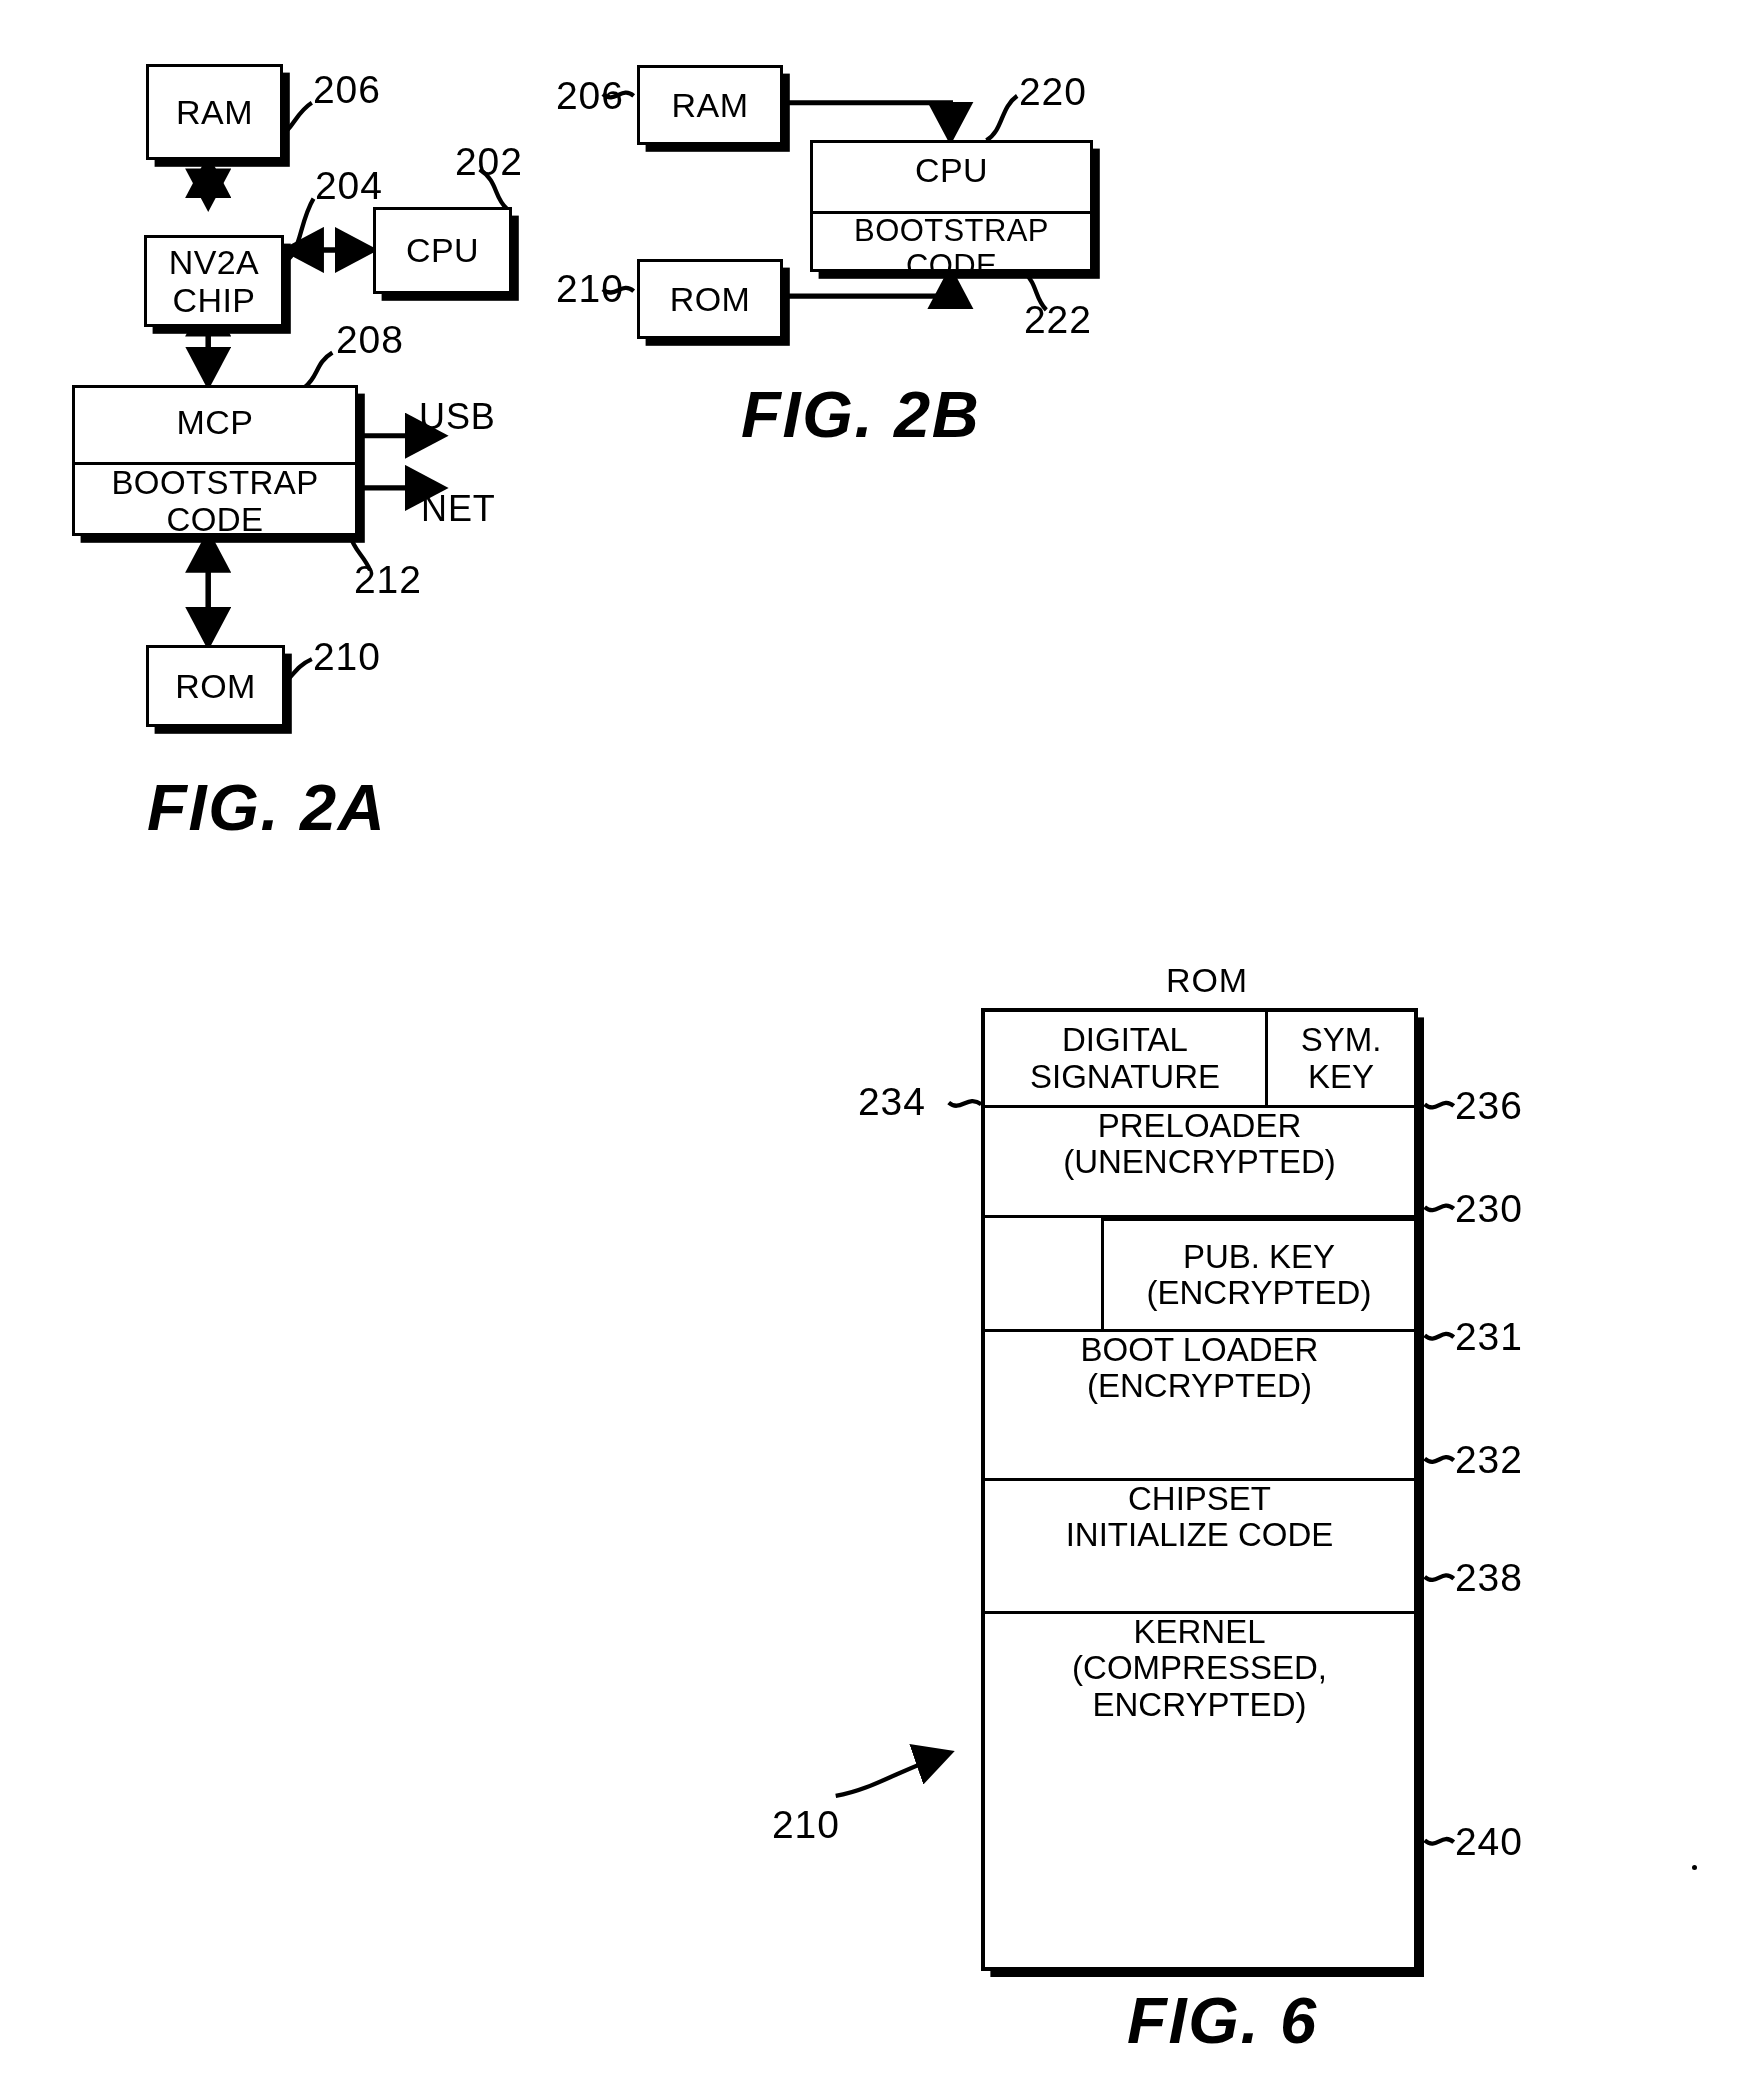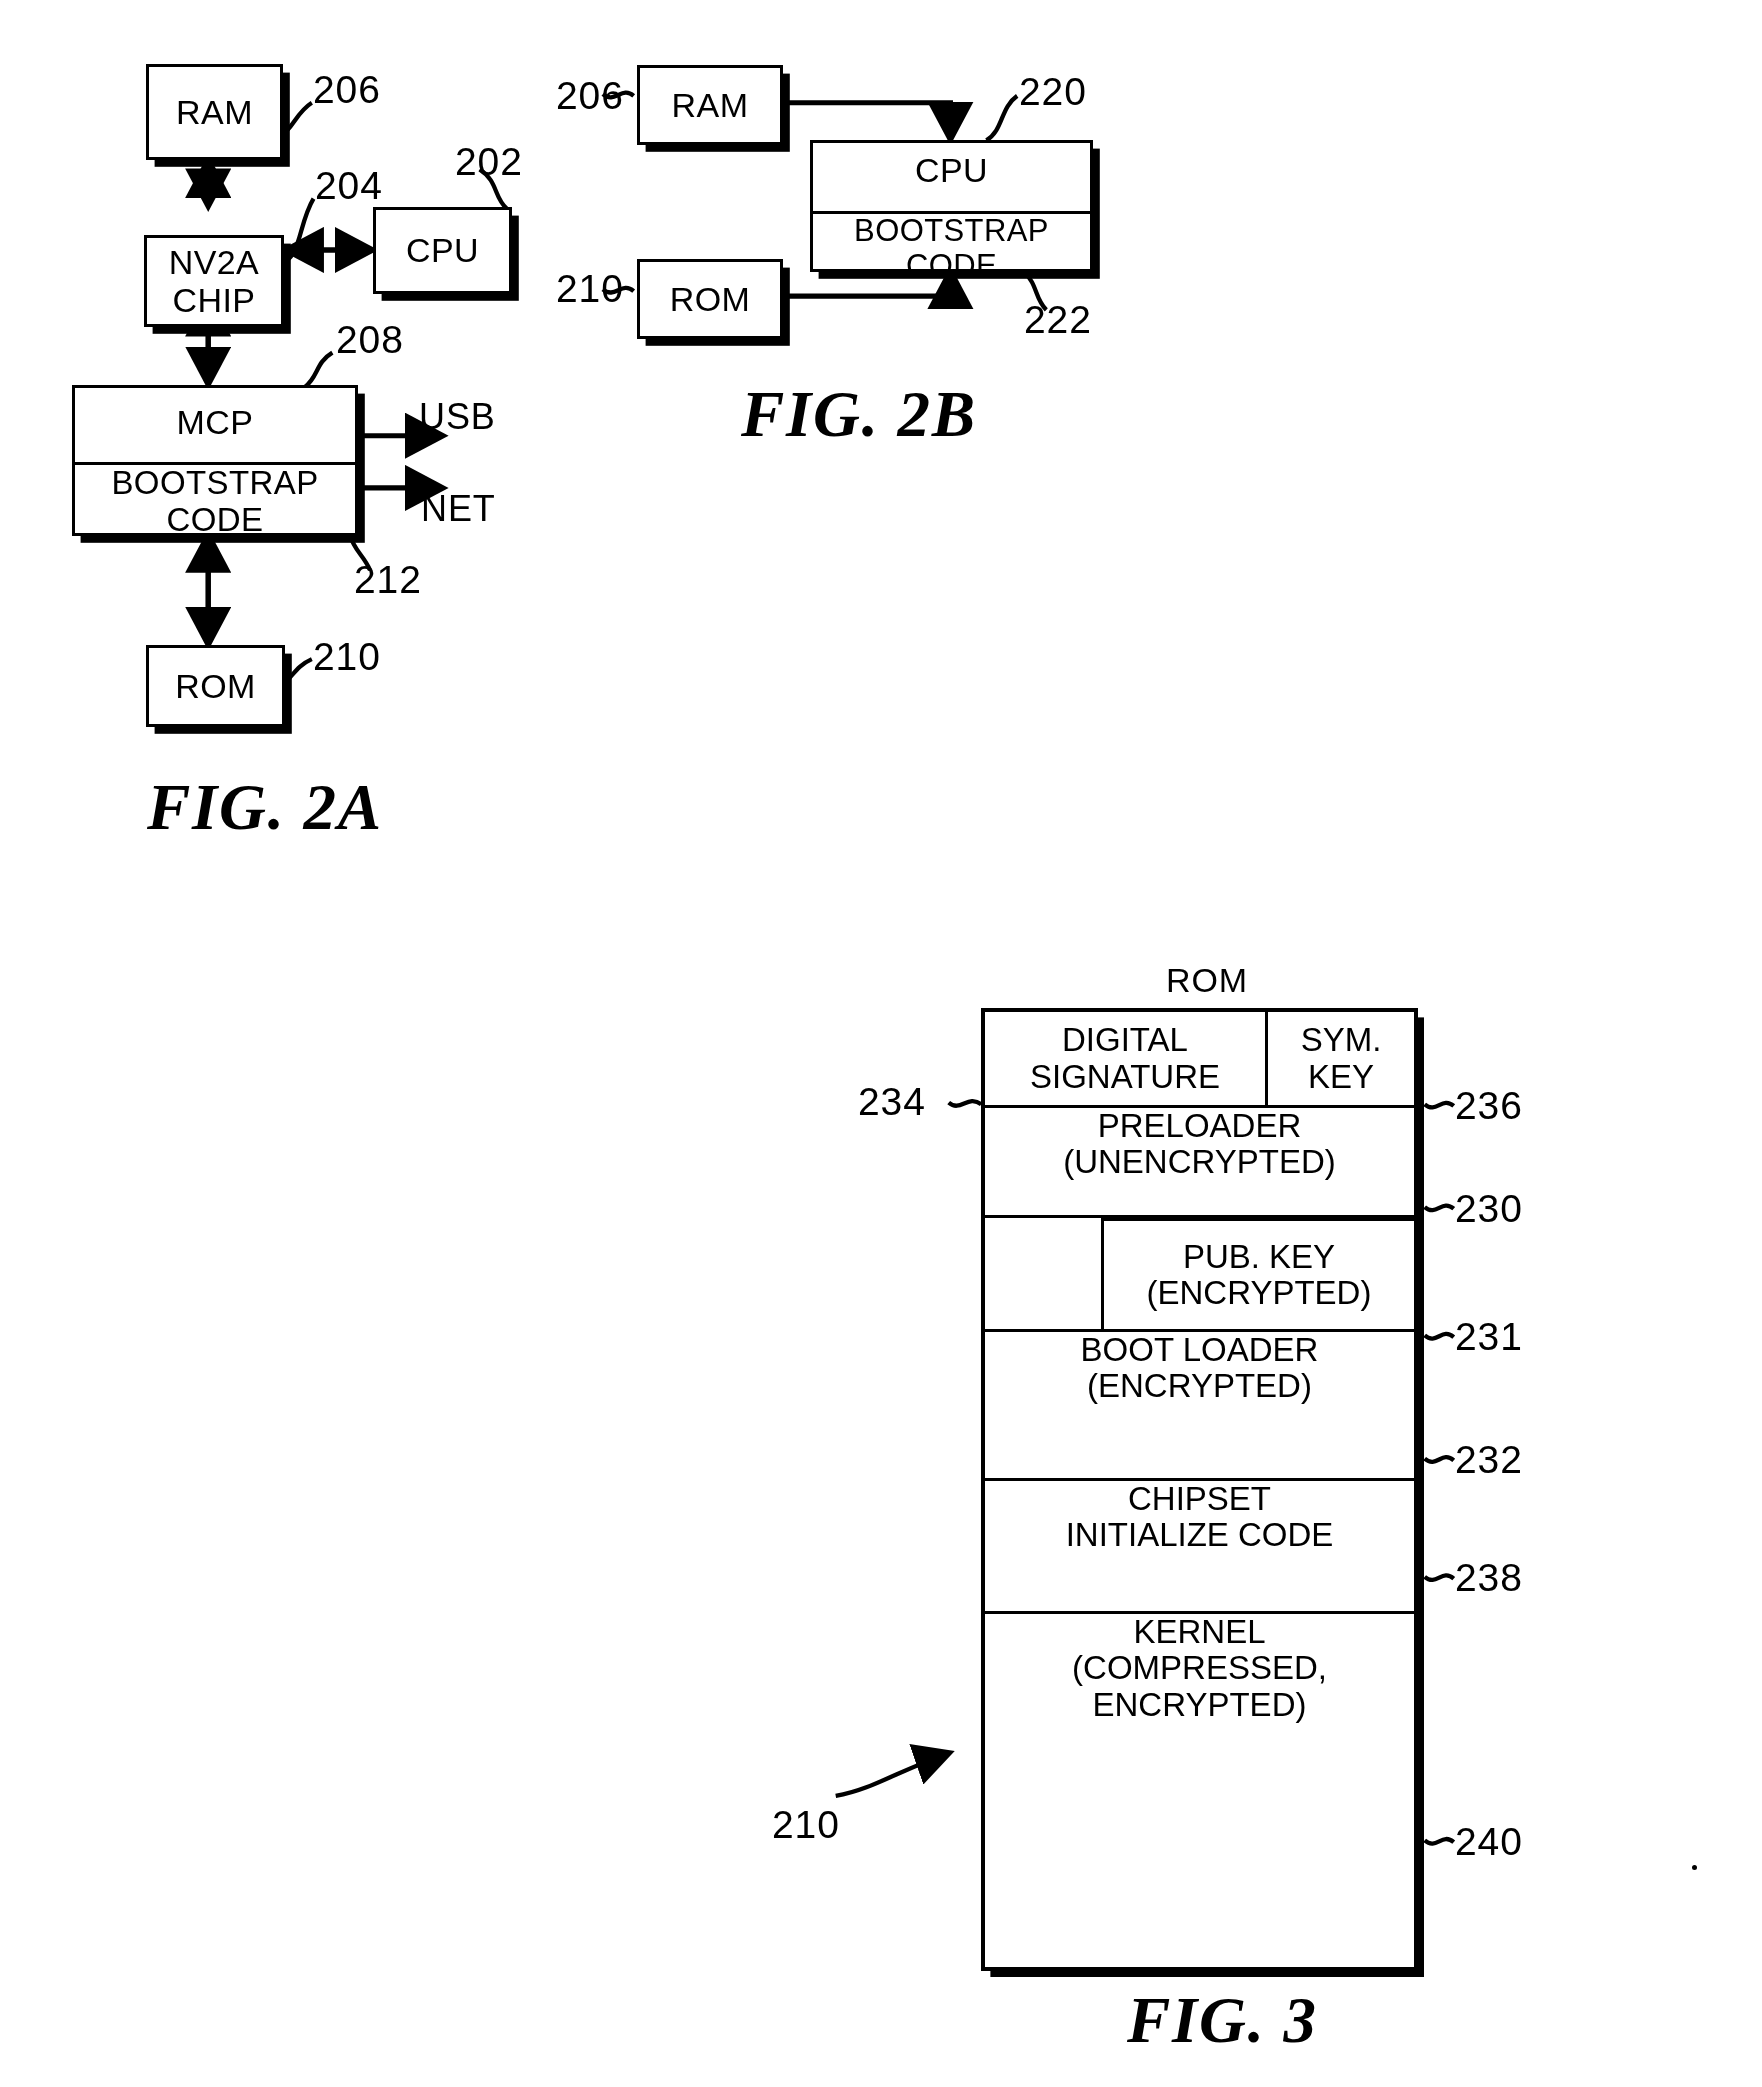--- a/index.html
+++ b/index.html
@@ -69,21 +69,21 @@
     white-space: nowrap;
   }
   .romtitle {
     position: absolute;
     font-size: 34px;
     letter-spacing: 0.9px;
     white-space: nowrap;
   }
   .figcap {
     position: absolute;
-    font-family: Liberation Serif, serif;
+    font-family: Liberation Sans, sans-serif;
     font-style: italic;
     font-weight: bold;
     font-size: 65px;
     letter-spacing: 1.7px;
     white-space: nowrap;
   }
 
   
   #fig3-map {
     position: absolute;
@@ -328,18 +328,18 @@
 
   <div class="ref" style="left:858px; top:1080px;">234</div>
   <div class="ref" style="left:1455px; top:1084px;">236</div>
   <div class="ref" style="left:1455px; top:1187px;">230</div>
   <div class="ref" style="left:1455px; top:1315px;">231</div>
   <div class="ref" style="left:1455px; top:1438px;">232</div>
   <div class="ref" style="left:1455px; top:1556px;">238</div>
   <div class="ref" style="left:1455px; top:1820px;">240</div>
   <div class="ref" style="left:772px; top:1803px;">210</div>
 
-  <div class="figcap" style="left:1127px; top:1983px;">FIG. 3</div>
+  <div class="figcap" style="left:1127px; top:1983px;">FIG. 6</div>
 
   <div class="dot" style="left:1692px; top:1865px;"></div>
 
 </div>
 
 
 </body></html>

